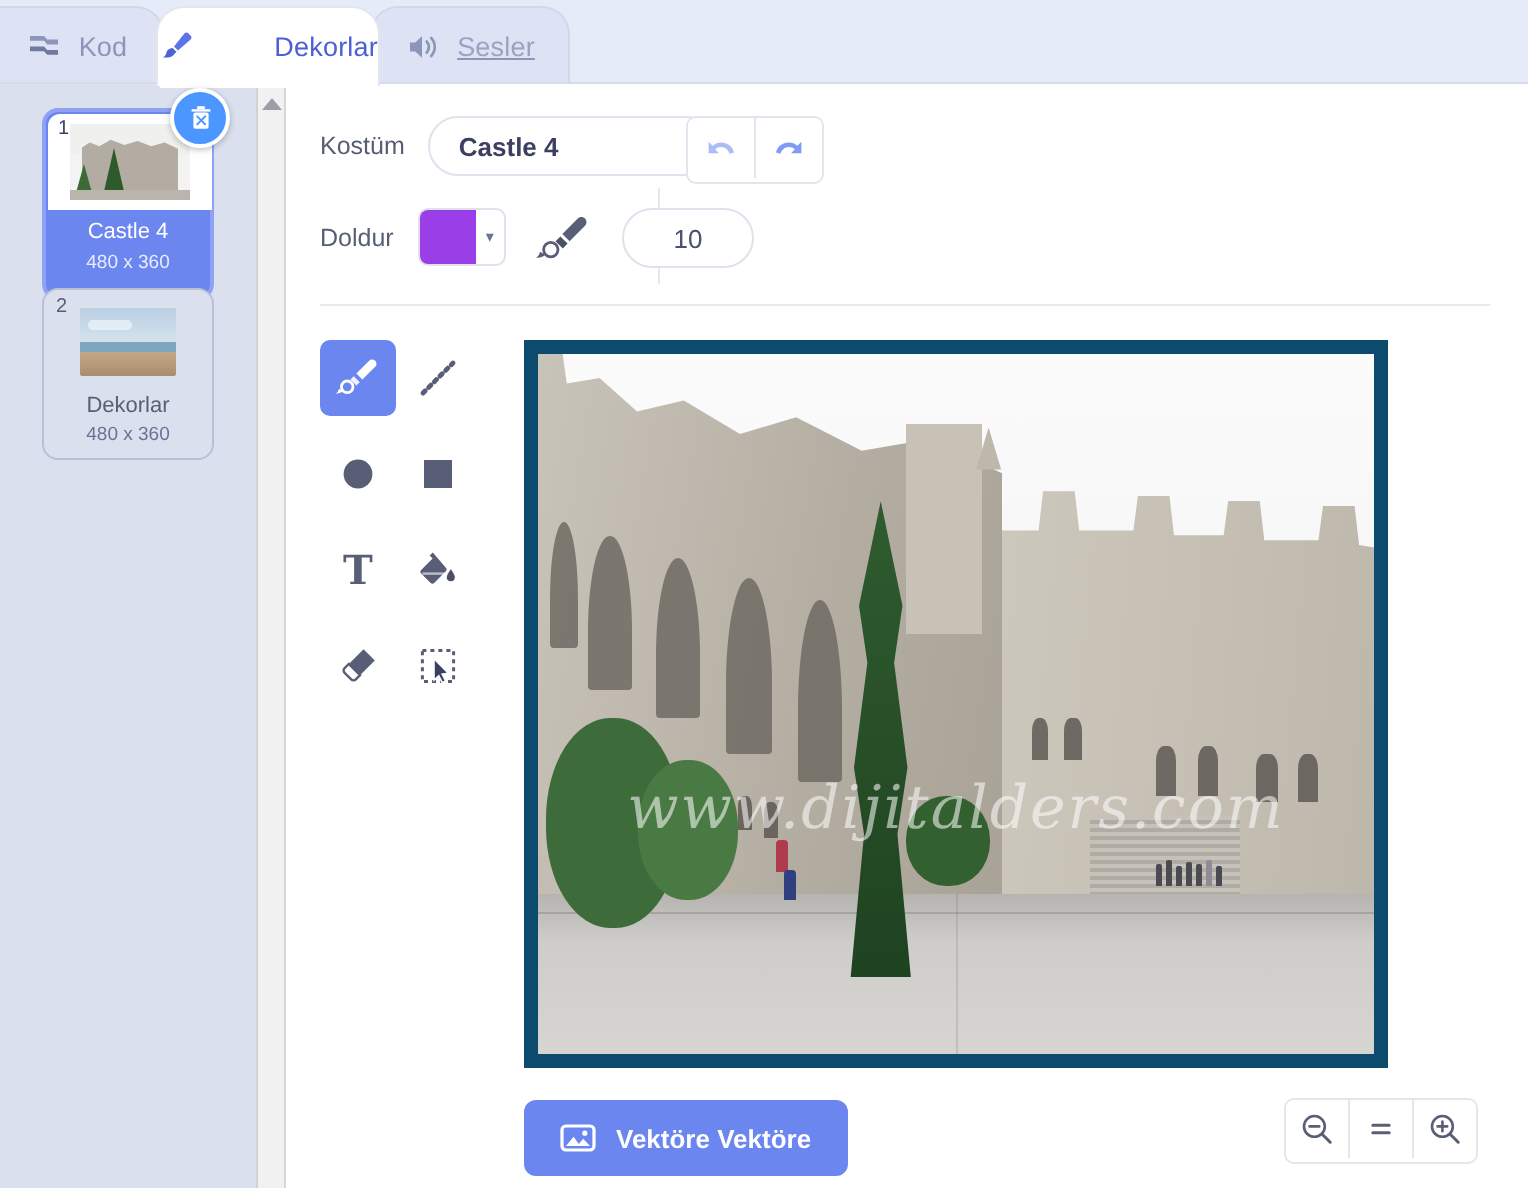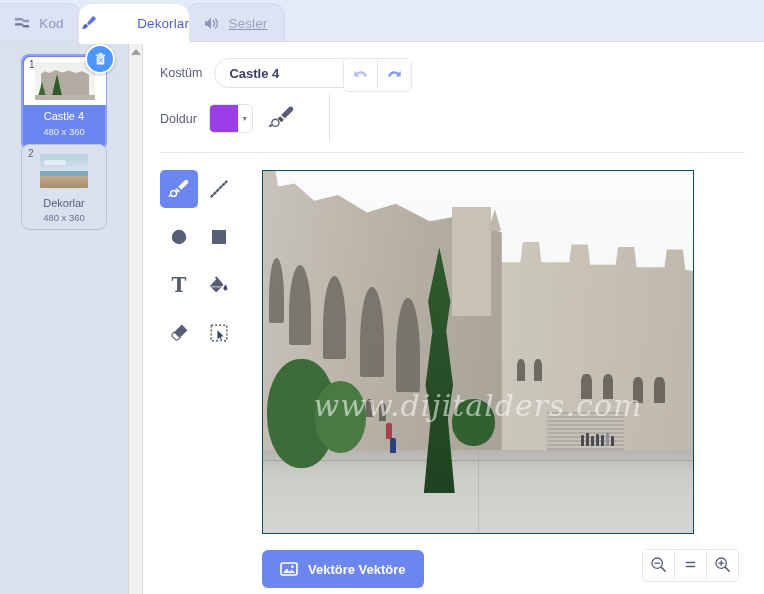--- a/index.html
+++ b/index.html
@@ -318,21 +318,21 @@
     display: flex; align-items: center; justify-content: center;
     cursor: pointer;
   }
   .tool.active { background: #6c86f0; }
 
   
   .canvas {
     position: absolute;
     left: 117px; top: 128px;
     width: 432px; height: 364px;
-    border: 1px solid #0c4a6e;
+    border: 7px solid #0c4a6e;
     box-sizing: border-box;
     overflow: hidden;
     background: #4c1d95;
     cursor: crosshair;
   }
   .scene { position:absolute; inset:0; }
   .sky-bg {
     position:absolute; left:0; top:0; width:100%; height:62%;
     background: linear-gradient(#fbfbfb, #f2f3f4);
   }
@@ -568,20 +568,21 @@
 
     <div class="brushbox">
       <span class="icn">
         <svg width="30" height="26" viewBox="0 0 30 26">
           <path d="M25.5 3.3c-1-1-2.6-1-3.6 0l-7.7 7.7 3.6 3.6 7.7-7.7c1-1 1-2.6 0-3.6z" fill="#575e75"></path>
           <path d="M13.2 12.2l3.6 3.6-2.4 2.4-3.6-3.6z" fill="#4a5066"></path>
           <circle cx="8.4" cy="18.8" r="3.6" fill="none" stroke="#575e75" stroke-width="1.4"></circle>
           <path d="M5.6 21.4c-1.2 1.3-3 1.7-4.6 1.4 1.3-.6 1.8-1.7 2-2.9z" fill="#575e75"></path>
         </svg>
       </span>
+      <div class="numinput" placeholder="0">10</div>
     </div>
 
     <div class="hdiv"></div>
 
     <div class="tools">
 
       <div class="tool active">
         <span class="icn">
           <svg width="24" height="24" viewBox="0 0 24 24">
             <path d="M20.6 3.4a2.1 2.1 0 0 0-3 0l-6.4 6.4 3 3 6.4-6.4a2.1 2.1 0 0 0 0-3z" fill="#fff"></path>

